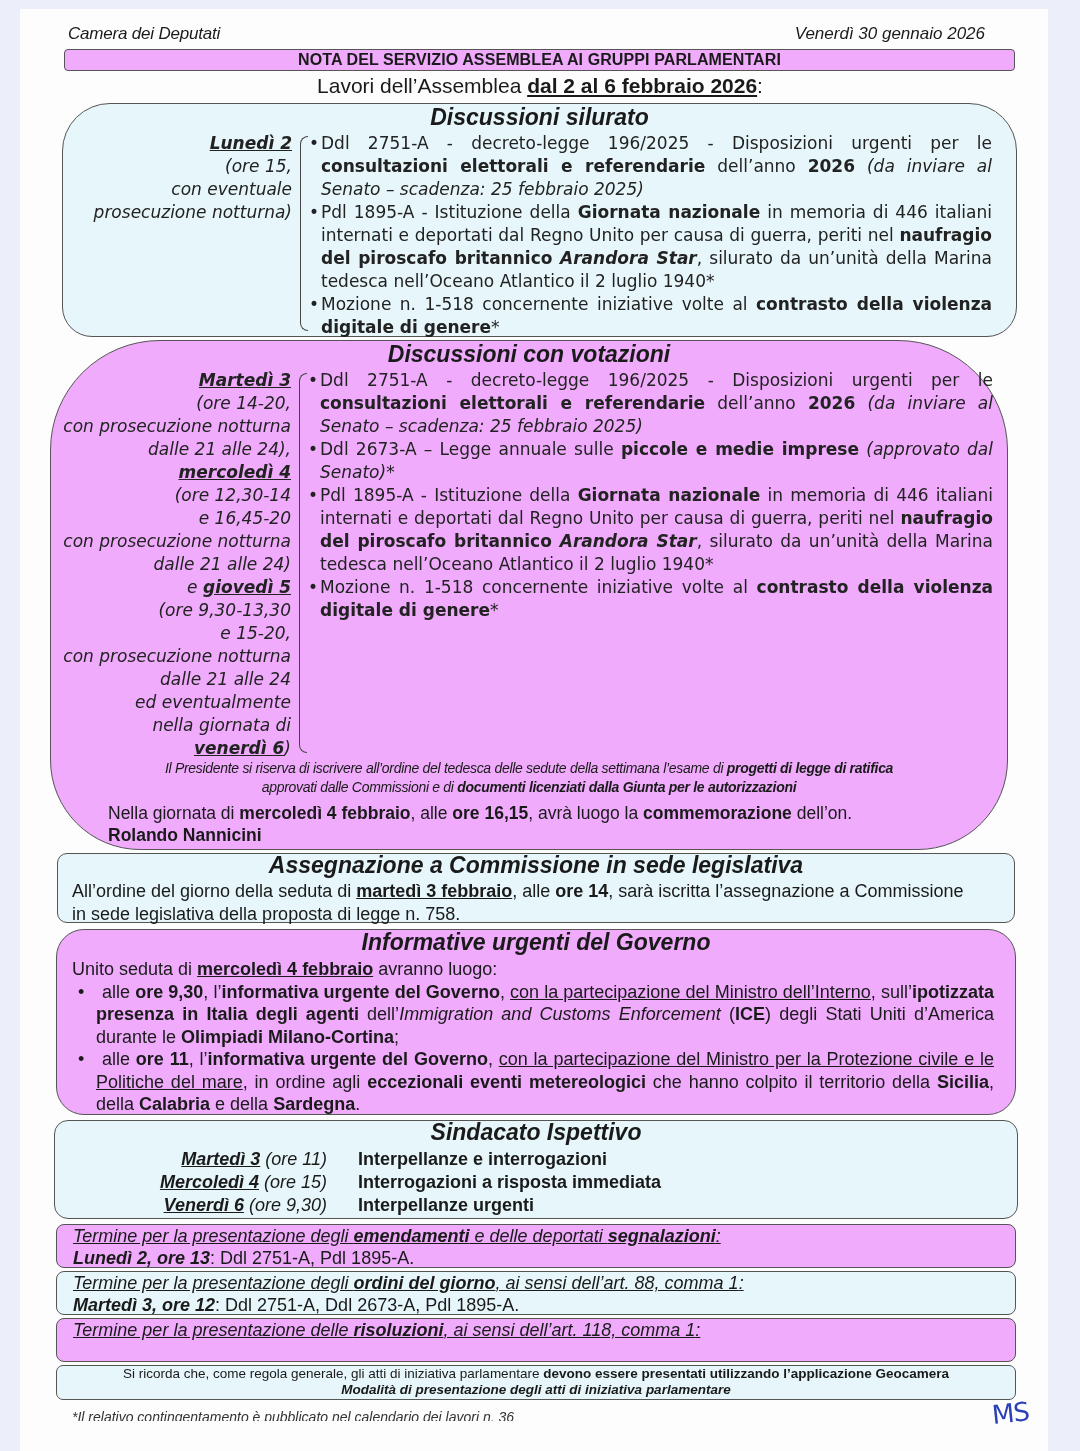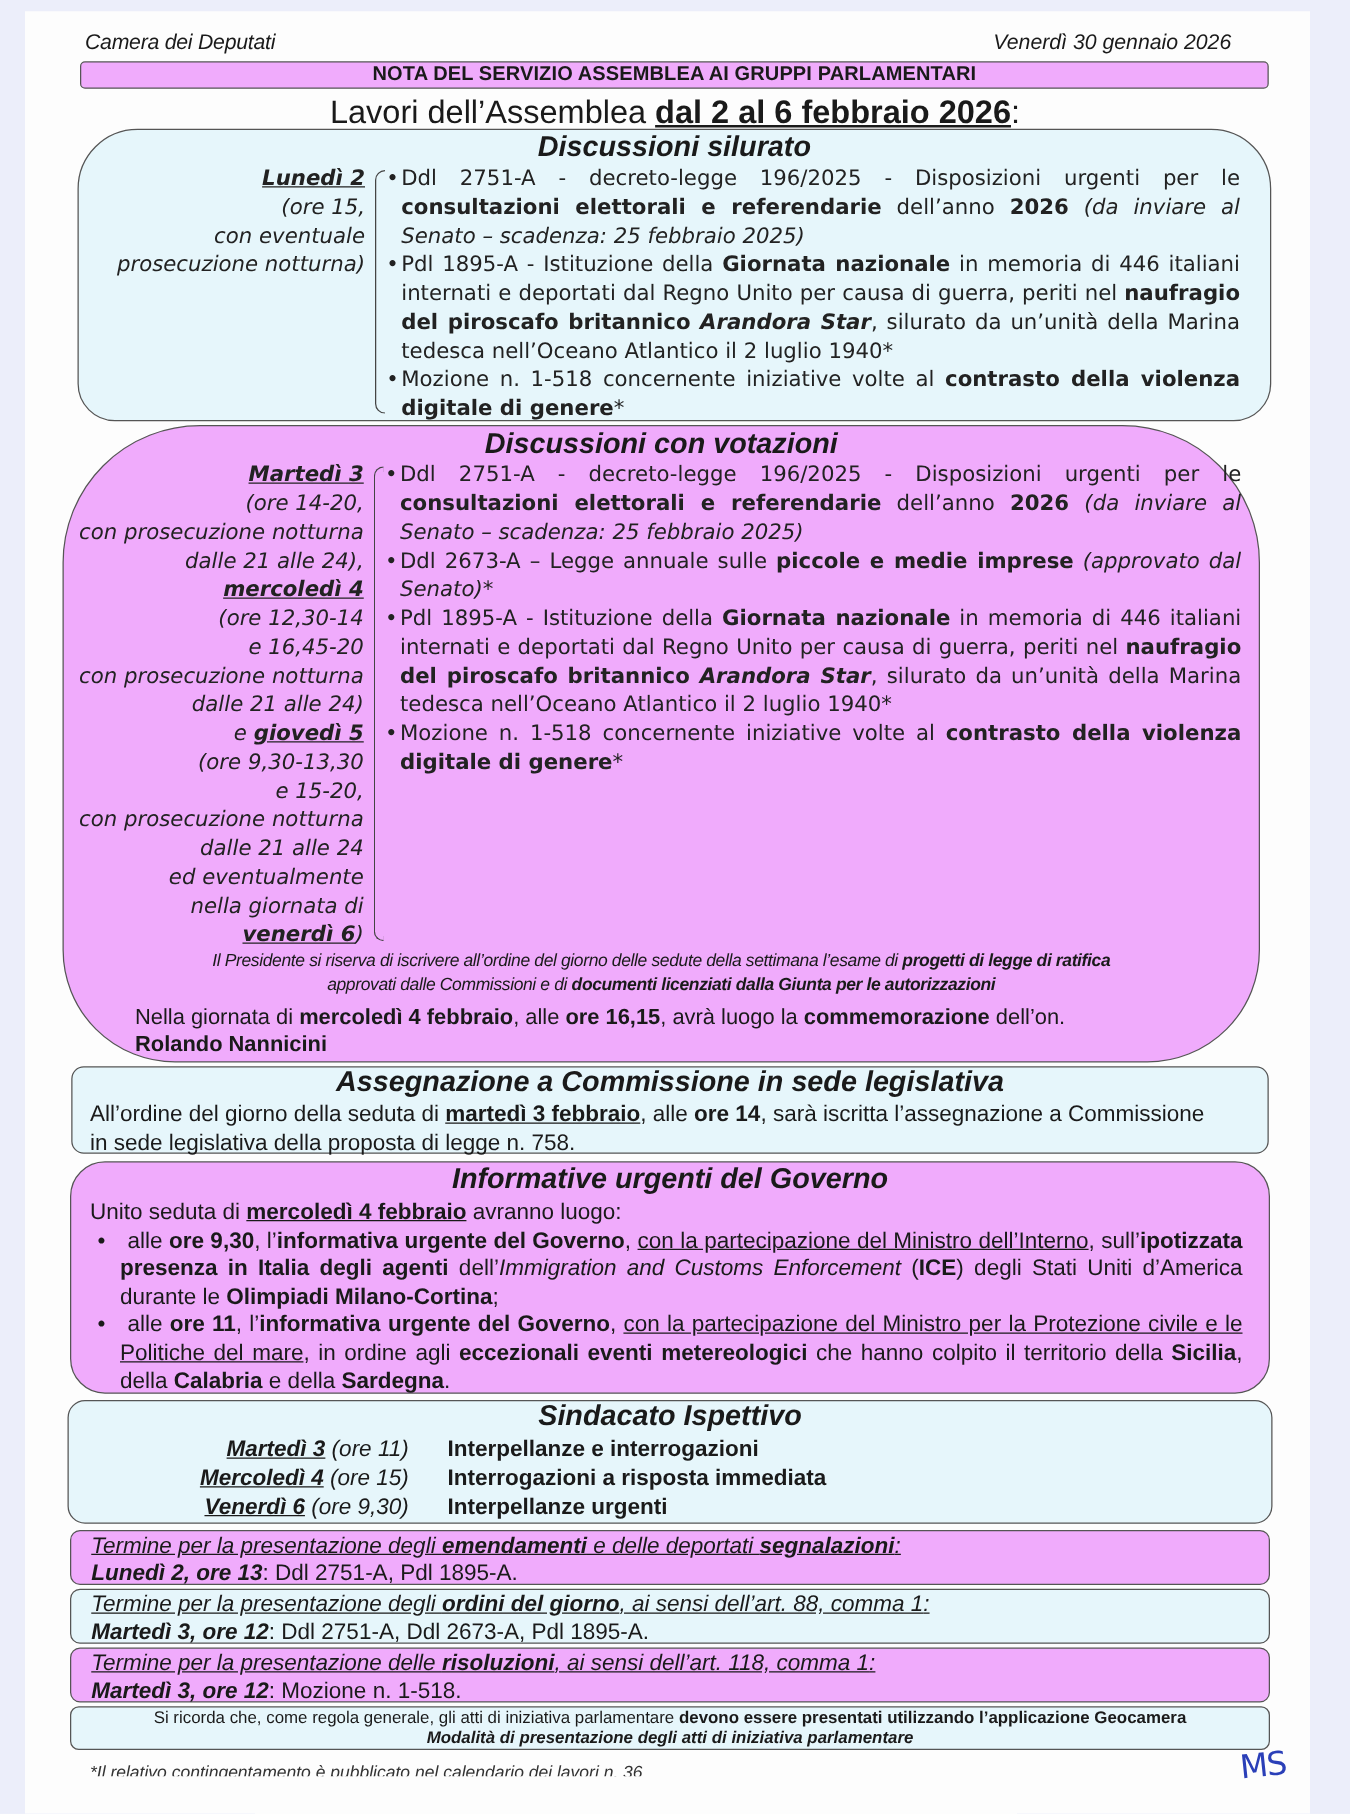--- a/index.html
+++ b/index.html
@@ -10,21 +10,21 @@
   .blue { background: #e6f6fb; }
   .yellow { background: #f0abfc; }
   .box { position: absolute; border: 1.3px solid #555; }
   b { font-weight: bold; }
   u { text-decoration: underline; }
 
   
   .hdr-left { left: 68px; top: 24px; font-size: 17px; font-style: italic; font-family: "Liberation Sans", sans-serif; letter-spacing: -0.2px; }
   .hdr-right { right: 95px; top: 24px; font-size: 17px; font-style: italic; font-family: "Liberation Sans", sans-serif; }
   .nota { left: 64px; top: 49px; width: 951px; height: 22px; border-radius: 4px; text-align: center; font-size: 16px; font-weight: bold; line-height: 20px; font-family: "Liberation Sans", sans-serif; letter-spacing: 0.1px; }
-  .lavori { left: 0; width: 1080px; top: 74px; text-align: center; font-size: 26px; font-family: "Liberation Sans", sans-serif; }
+  .lavori { left: 0; width: 1080px; top: 74px; text-align: center; font-size: 21px; font-family: "Liberation Sans", sans-serif; }
   .lavori b { text-decoration: underline; }
 
   .sec-title { position: absolute; left: 0; width: 100%; text-align: center; font-style: italic; font-weight: bold; font-family: "Liberation Sans", sans-serif; font-size: 23px; }
 
   .day-col { position: absolute; text-align: right; font-style: italic; font-size: 17px; line-height: 23px; color: #222; }
   .day-col u b, .day-col b u { font-weight: bold; }
   .bracket { position: absolute; width: 8px; border-left: 1.3px solid #444; border-top: 1.3px solid #444; border-bottom: 1.3px solid #444; border-radius: 8px 0 0 8px; }
   .items { position: absolute; font-size: 17px; line-height: 23px; text-align: justify; color: #222; }
   .items .it { padding-left: 12px; text-indent: -12px; }
   .items .it::before { content: "\2022"; display: inline-block; width: 12px; text-indent: 0; }
@@ -96,21 +96,21 @@
       <div><u><b>venerdì 6</b></u><span>)</span></div>
     </div>
   <div class="bracket" style="left:248px; top:32px; height:380px;"></div>
   <div class="items" style="left:257px; top:28px; width:685px;">
     <div class="it"><span>Ddl 2751-A - decreto-legge 196/2025 - Disposizioni urgenti per le </span><b>consultazioni elettorali e referendarie</b><span> dell’anno </span><b>2026</b><i> (da inviare al Senato – scadenza: 25 febbraio 2025)</i></div>
     <div class="it"><span>Ddl 2673-A – Legge annuale sulle </span><b>piccole e medie imprese</b><i> (approvato dal Senato)</i><span>*</span></div>
     <div class="it"><span>Pdl 1895-A - Istituzione della </span><b>Giornata nazionale</b><span> in memoria di 446 italiani internati e deportati dal Regno Unito per causa di guerra, periti nel </span><b>naufragio del piroscafo britannico </b><b><i>Arandora Star</i></b><span>, silurato da un’unità della Marina tedesca nell’Oceano Atlantico il 2 luglio 1940*</span></div>
     <div class="it"><span>Mozione n. 1-518 concernente iniziative volte al </span><b>contrasto della violenza digitale di genere</b><span>*</span></div>
   </div>
   <div class="note-small" style="top:418px;">
-    <span>Il Presidente si riserva di iscrivere all’ordine del giorno delle sedute della settimana l’esame di </span><b>progetti di legge di ratifica</b><br>
+    <span>Il Presidente si riserva di iscrivere all’ordine del tedesca delle sedute della settimana l’esame di </span><b>progetti di legge di ratifica</b><br>
     <span>approvati dalle Commissioni e di </span><b>documenti licenziati dalla Giunta per le autorizzazioni</b>
   </div>
   <div class="comm" style="top:461px; left:57px;">
     <span>Nella giornata di </span><b>mercoledì 4 febbraio</b><span>, alle </span><b>ore 16,15</b><span>, avrà luogo la </span><b>commemorazione</b><span> dell’on.</span><br><b>Rolando Nannicini</b>
   </div>
 </div>
 
 <div class="box blue" style="left:57px; top:853px; width:958px; height:70px; border-radius:10px;">
   <div class="sec-title" style="top:-2px;">Assegnazione a Commissione in sede legislativa</div>
   <div class="plain abs" style="left:14px; top:26px; width:940px;">
@@ -146,21 +146,20 @@
 <div class="term yellow" style="top:1224px;">
   <div class="l1"><span>Termine per la presentazione degli </span><b>emendamenti</b><span> e delle deportati </span><b>segnalazioni</b><span>:</span></div>
   <div class="l2"><b>Lunedì 2, ore 13</b><span>: Ddl 2751-A, Pdl 1895-A.</span></div>
 </div>
 <div class="term blue" style="top:1271px;">
   <div class="l1"><span>Termine per la presentazione degli </span><b>ordini del giorno</b><span>, ai sensi dell’art. 88, comma 1</span><span>:</span></div>
   <div class="l2"><b>Martedì 3, ore 12</b><span>: Ddl 2751-A, Ddl 2673-A, Pdl 1895-A.</span></div>
 </div>
 <div class="term yellow" style="top:1318px;">
   <div class="l1"><span>Termine per la presentazione delle </span><b>risoluzioni</b><span>, ai sensi dell’art. 118, comma 1</span><span>:</span></div>
-  <div class="l2"><b>Martedì 3, ore 12</b><span>: Mozione n. 1-518.</span></div>
 </div>
 
 <div class="abs box blue mod">
   <div><span>Si ricorda che, come regola generale, gli atti di iniziativa parlamentare </span><b>devono essere presentati utilizzando l’applicazione Geocamera</b></div>
   <div style="font-weight:bold; font-style:italic;">Modalità di presentazione degli atti di iniziativa parlamentare</div>
 </div>
 
 <div class="abs foot">*Il relativo contingentamento è pubblicato nel calendario dei lavori n. 36</div>
 <div class="abs sign">MS</div>
 

